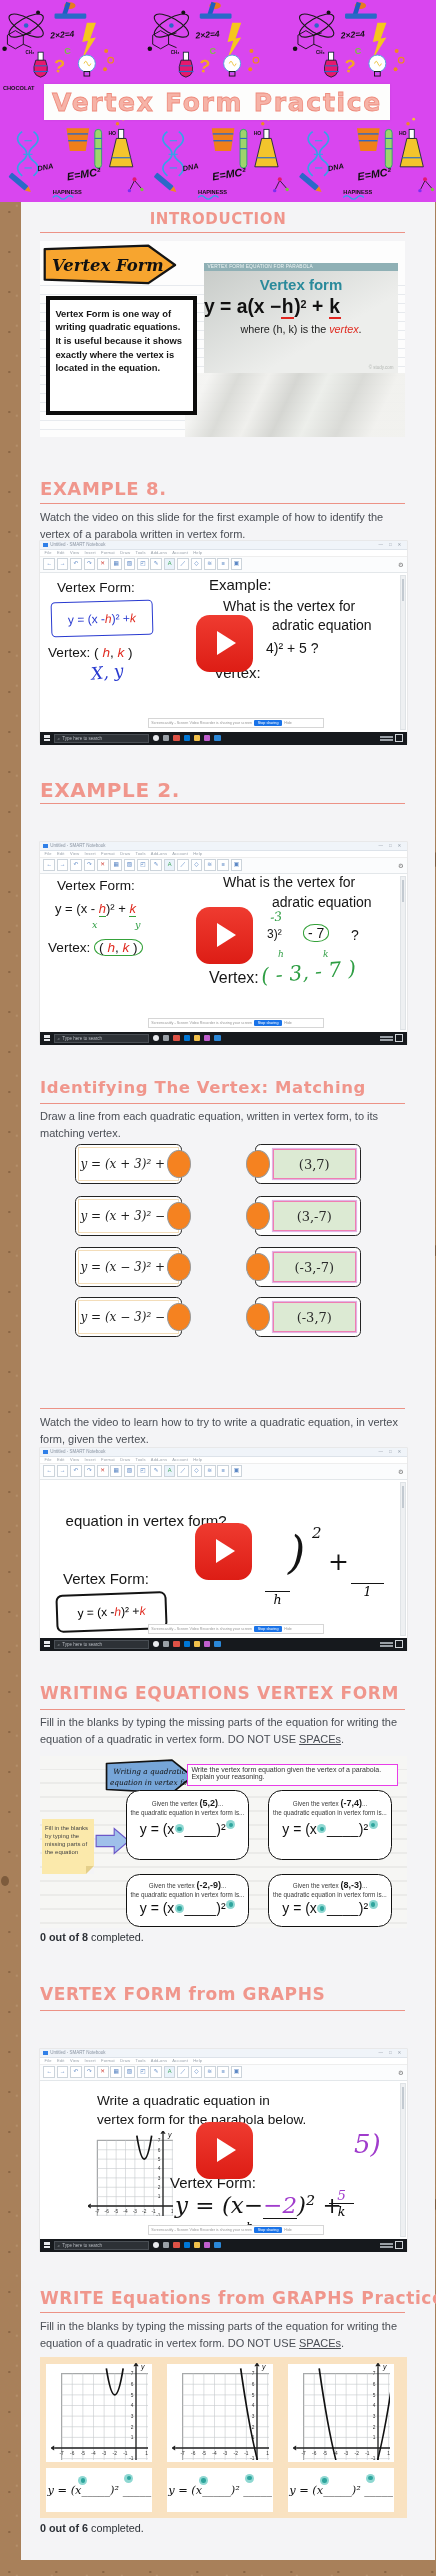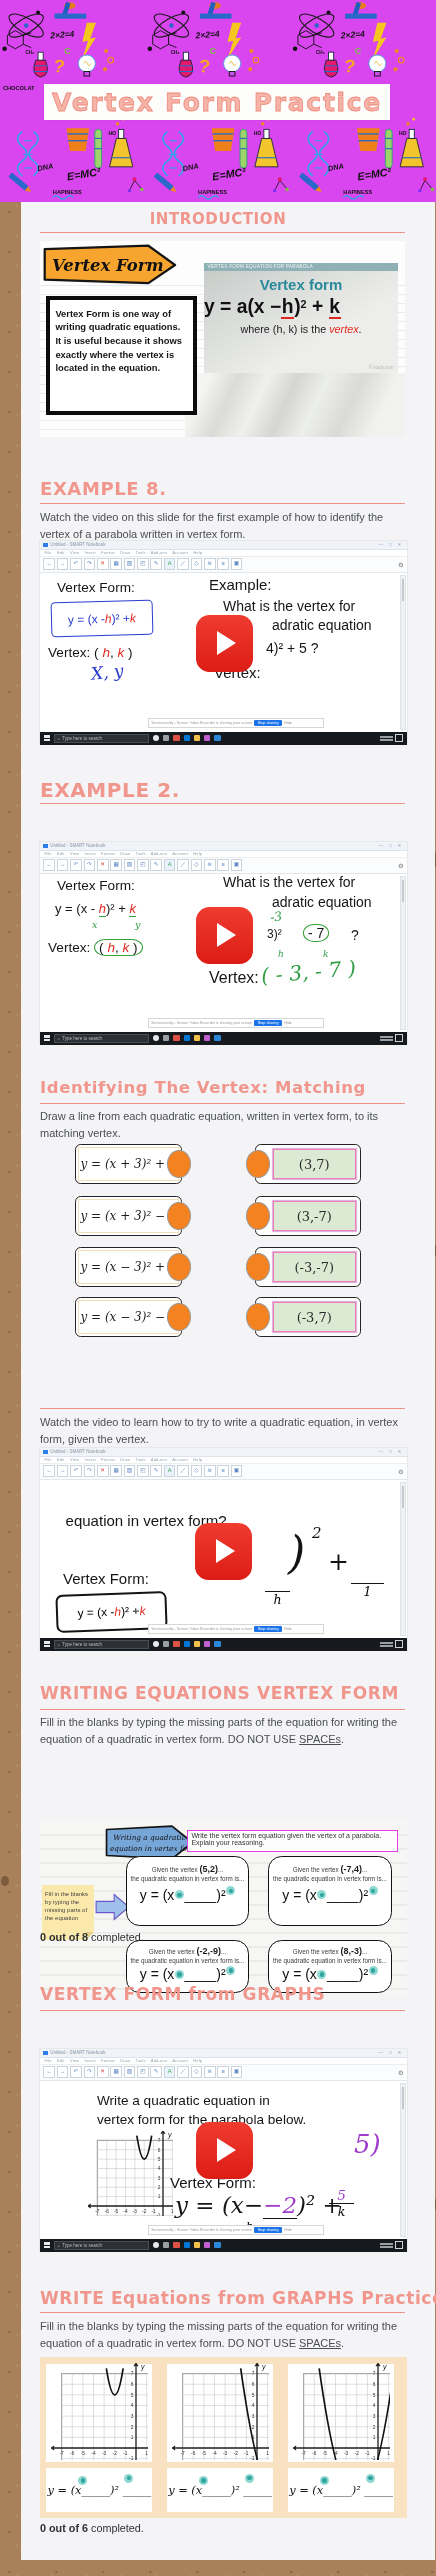--- a/index.html
+++ b/index.html
@@ -100,21 +100,21 @@
   .mright{left:234px;width:106px;}
   .meq{position:absolute;inset:0;display:flex;align-items:center;justify-content:center;
        font-family:"DejaVu Serif",serif;font-style:italic;font-size:12px;color:#1d1d1d;}
   .mdot{position:absolute;width:21.6px;height:26px;border-radius:50%;background:#f58220;border:0.6px solid #9a9a9a;
         top:50%;transform:translateY(-50%);z-index:3;}
   .mdR{right:-9.7px;} .mdL{left:-9.7px;}
   .mans{position:absolute;left:16.5px;right:4px;top:4px;bottom:4px;background:#dcead3;border:1.1px solid #f07eb1;
         box-shadow:0 0 0 1.1px #dfb4e4;display:flex;align-items:center;justify-content:center;
         font-family:"DejaVu Serif",serif;font-size:13px;color:#2b2b2b;}
   
-  .sheet1{position:absolute;left:19px;top:1620px;width:367px;height:172px;overflow:hidden;
+  .sheet1{position:absolute;left:19px;top:1554px;width:367px;height:172px;overflow:hidden;
           background:repeating-linear-gradient(180deg,#f6f6f4 0 12.5px,#ebebe9 12.5px 14px);}
   .wbanner{position:absolute;left:65px;top:3.4px;}
   .prompt{position:absolute;left:147px;top:8px;width:211px;height:21.6px;background:#fdfdfd;border:1.7px solid #e83ce8;
           box-sizing:border-box;padding:1.1px 3.4px;font-size:7px;color:#333;font-family:"Liberation Sans",sans-serif;}
   .note{position:absolute;left:1.7px;top:63px;width:52px;height:55px;background:#fbe9ab;padding:4.5px 3.4px;
         box-sizing:border-box;font-size:6px;line-height:1.35;color:#444;}
   .note::after{content:"";position:absolute;right:0;bottom:0;border-left:8px solid #e4cf8a;border-bottom:8px solid #f4f4f6;width:0;height:0;transform:translate(0,0);}
   .bigarrow{position:absolute;left:55px;top:70px;}
   .wcard{position:absolute;background:#fff;border:1.7px solid #111;border-radius:13.6px;box-sizing:border-box;
          text-align:center;padding-top:6.8px;}

